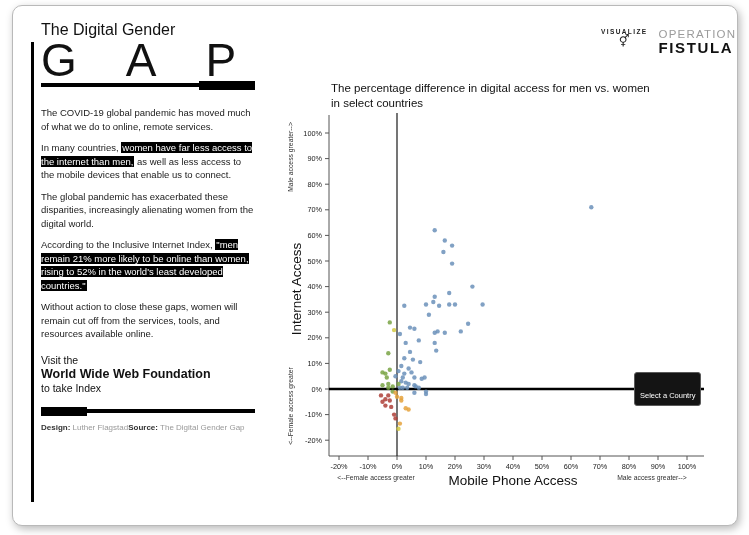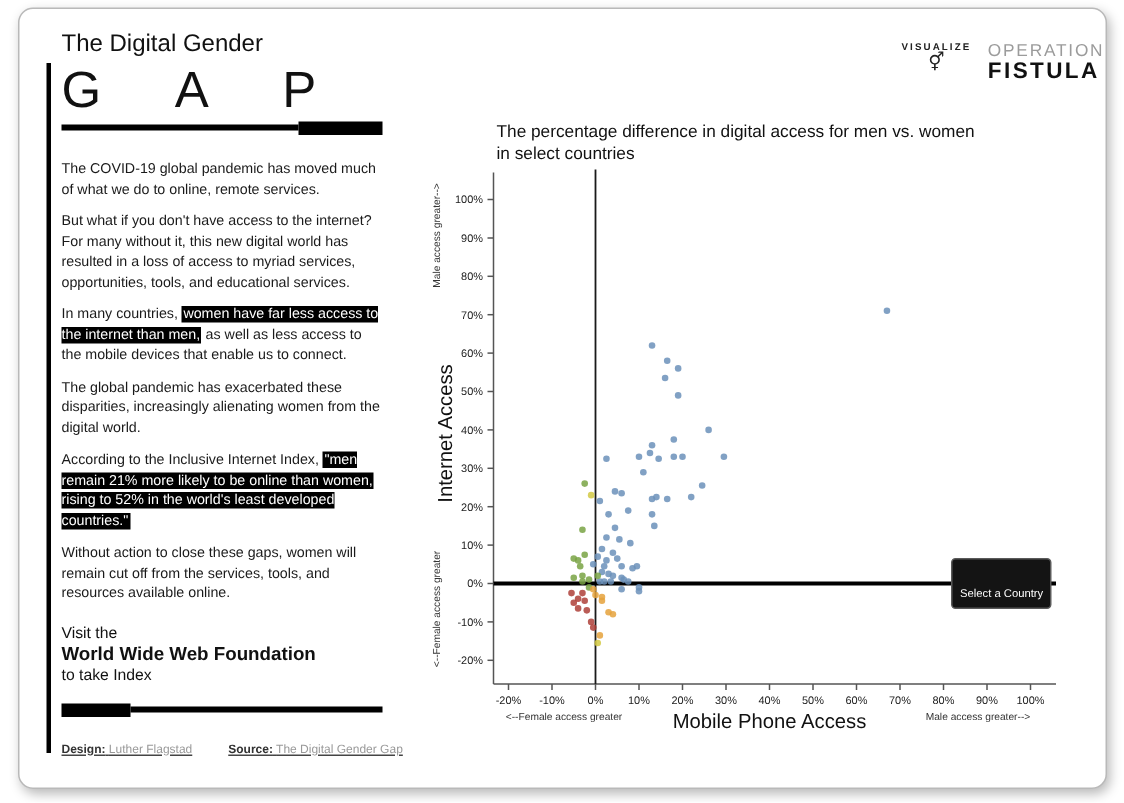--- a/index.html
+++ b/index.html
@@ -13,34 +13,34 @@
   .card{
     position:absolute;left:12px;top:5px;width:724px;height:519px;
     background:#fff;border:1px solid #b9b9b9;border-radius:10px;
     box-shadow:2px 3px 8px rgba(0,0,0,.28);
     overflow:hidden;
   }
   
   .left-bar{position:absolute;left:18px;top:36px;width:3px;height:460px;background:#000;}
   .sidebar{position:absolute;left:28px;top:14px;width:214px;}
   .side-title{font-size:16px;line-height:20px;color:#111;}
-  .gap-word{font-size:34px;line-height:40px;letter-spacing:49px;color:#111;white-space:nowrap;}
+  .gap-word{font-size:46px;line-height:40px;letter-spacing:49px;color:#111;white-space:nowrap;}
   .rule{position:relative;height:9px;margin-top:1px;}
   .rule .thin{position:absolute;top:2px;height:4px;background:#000;}
   .rule .thick{position:absolute;top:0;height:9px;background:#000;}
   .rule-top .thin{left:0;width:158px;}
   .rule-top .thick{left:158px;width:56px;}
   .rule-bottom .thin{left:46px;width:168px;}
   .rule-bottom .thick{left:0;width:46px;}
   .story p{font-size:9.5px;line-height:13.5px;margin:8px 0 0 0;color:#1a1a1a;}
   .story p:first-child{margin-top:16px;}
   .story .hl{background:#000;color:#fff;padding:0 1px;}
   .cta{margin-top:12px;text-align:left;font-size:10.5px;line-height:14px;color:#111;}
   .cta .cta-bold{font-weight:bold;font-size:12.5px;}
-  .credits{margin-top:17px;display:flex;gap:24px;font-size:8px;color:#444;white-space:nowrap;text-decoration:underline;}
+  .credits{margin-top:7px;display:flex;font-size:8px;color:#444;white-space:nowrap;}
   .credits .lab{color:#333;font-weight:bold;}
   .credits .val{color:#999;}
   .rule-bottom{margin-top:12px;}
   
   .logo{position:absolute;left:588px;top:22px;display:flex;gap:11px;align-items:flex-start;}
   .logo-visualize{text-align:center;}
   .logo-visualize .vz{font-size:6.5px;font-weight:bold;letter-spacing:1.4px;color:#222;}
   .logo-visualize .sym{font-family:"DejaVu Sans",sans-serif;font-size:12px;line-height:13px;color:#222;}
   .logo-org .op{font-size:11.5px;letter-spacing:1.2px;color:#9b9b9b;line-height:12px;}
   .logo-org .fi{font-size:15px;font-weight:bold;letter-spacing:1.6px;color:#111;line-height:15px;}
@@ -65,21 +65,20 @@
   <div class="sidebar">
     <div class="side-title">The Digital Gender</div>
     <div class="gap-word">GAP</div>
     <div class="rule rule-top">
       <div class="thin"></div>
       <div class="thick"></div>
     </div>
 
     <div class="story">
         <p><span>The COVID-19 global pandemic has moved much of what we do to online, remote services.</span></p>
-        <p><span>But what if you don't have access to the internet? For many without it, this new digital world has resulted in a loss of access to myriad services, opportunities, tools, and educational services.</span></p>
         <p><span>In many countries, </span><span class="hl">women have far less access to the internet than men,</span><span> as well as less access to the mobile devices that enable us to connect.</span></p>
         <p><span>The global pandemic has exacerbated these disparities, increasingly alienating women from the digital world.</span></p>
         <p><span>According to the Inclusive Internet Index, </span><span class="hl">"men remain 21% more likely to be online than women, rising to 52% in the world's least developed countries."</span></p>
         <p><span>Without action to close these gaps, women will remain cut off from the services, tools, and resources available online.</span></p>
       </div>
 
     <div class="cta">
       <div>Visit the</div>
       <div class="cta-bold">World Wide Web Foundation</div>
       <div>to take Index</div>

